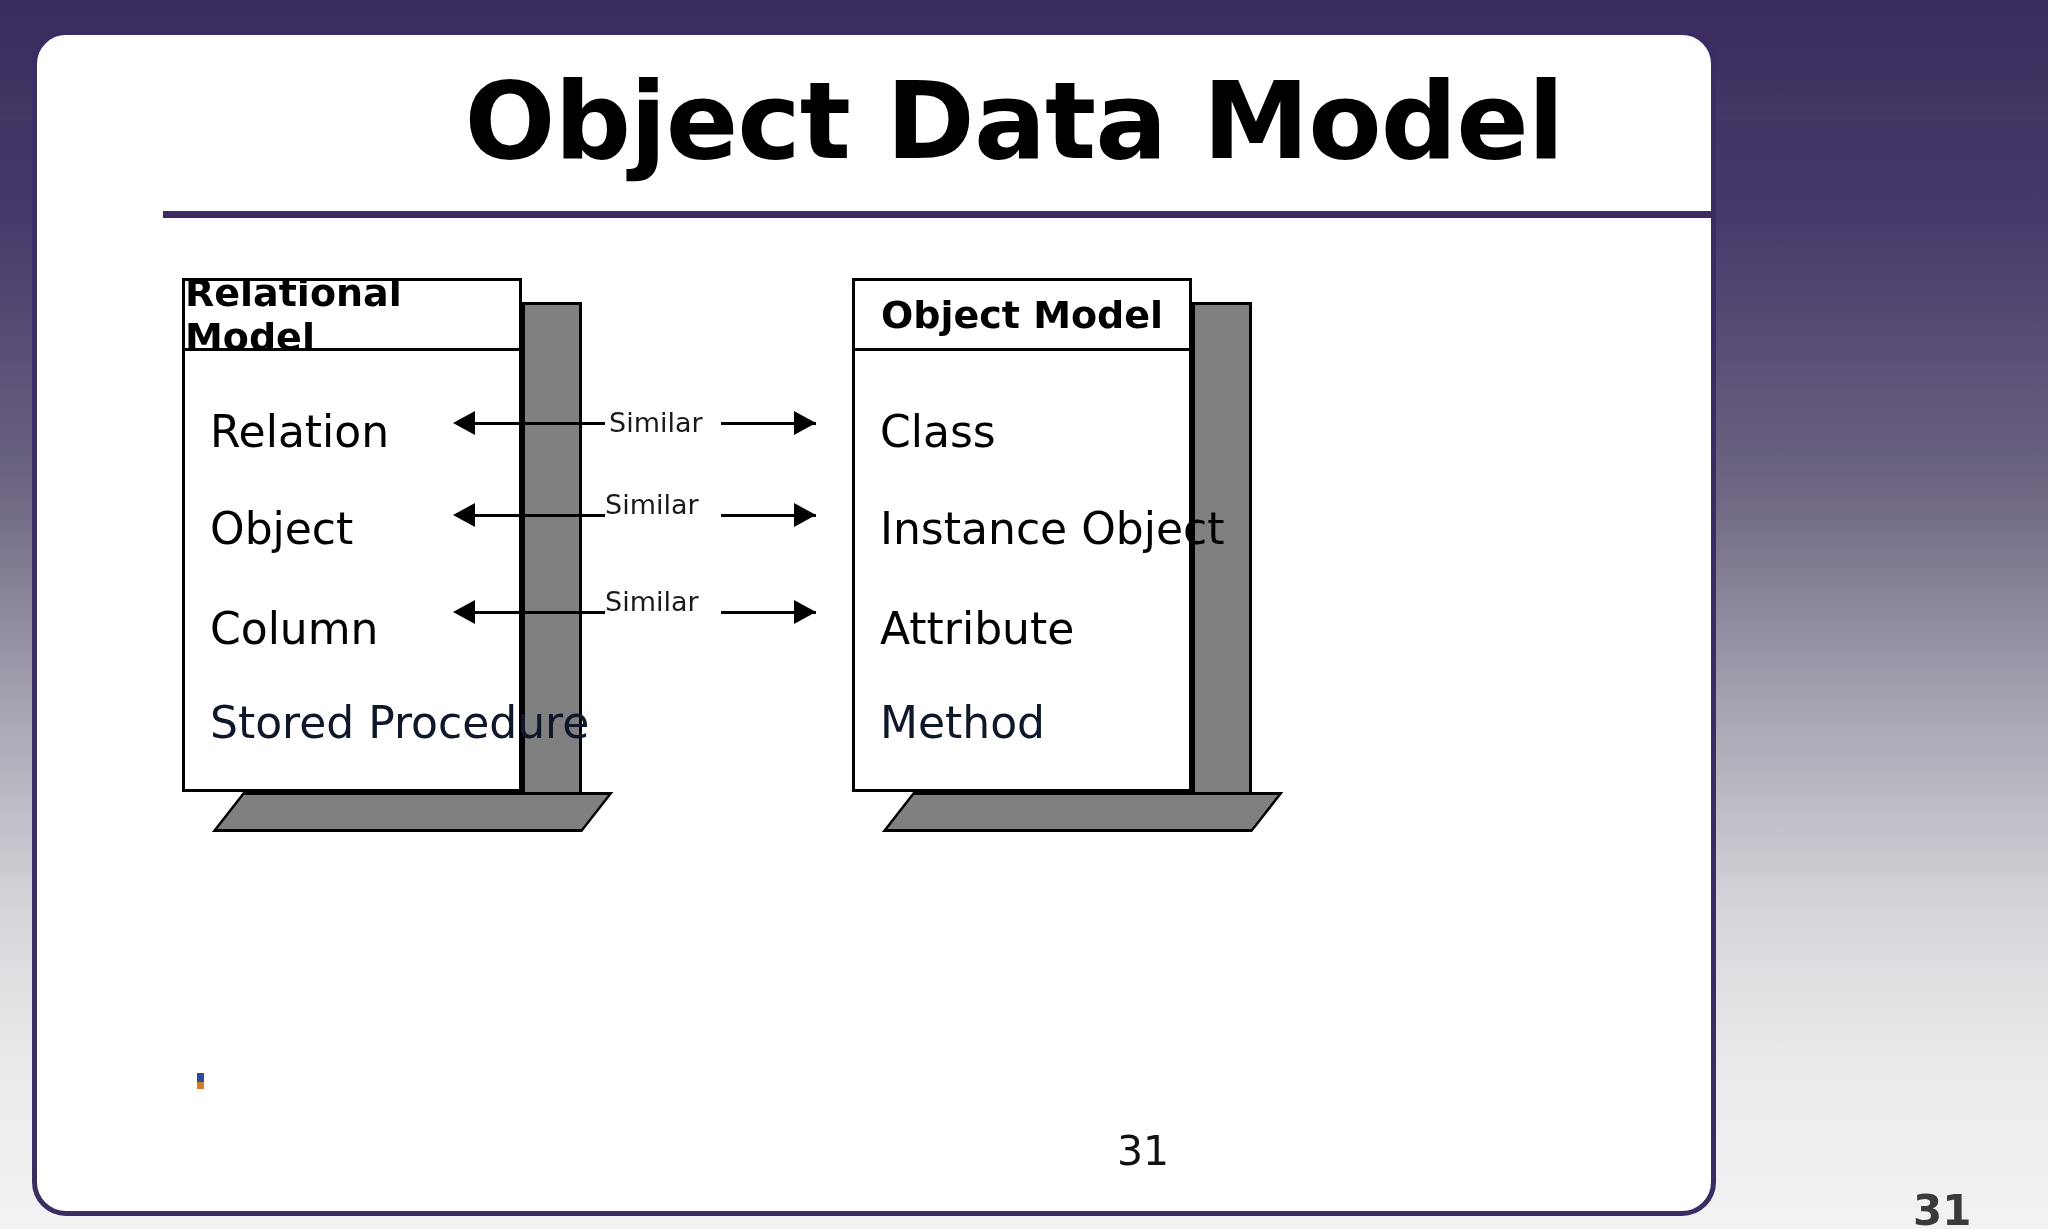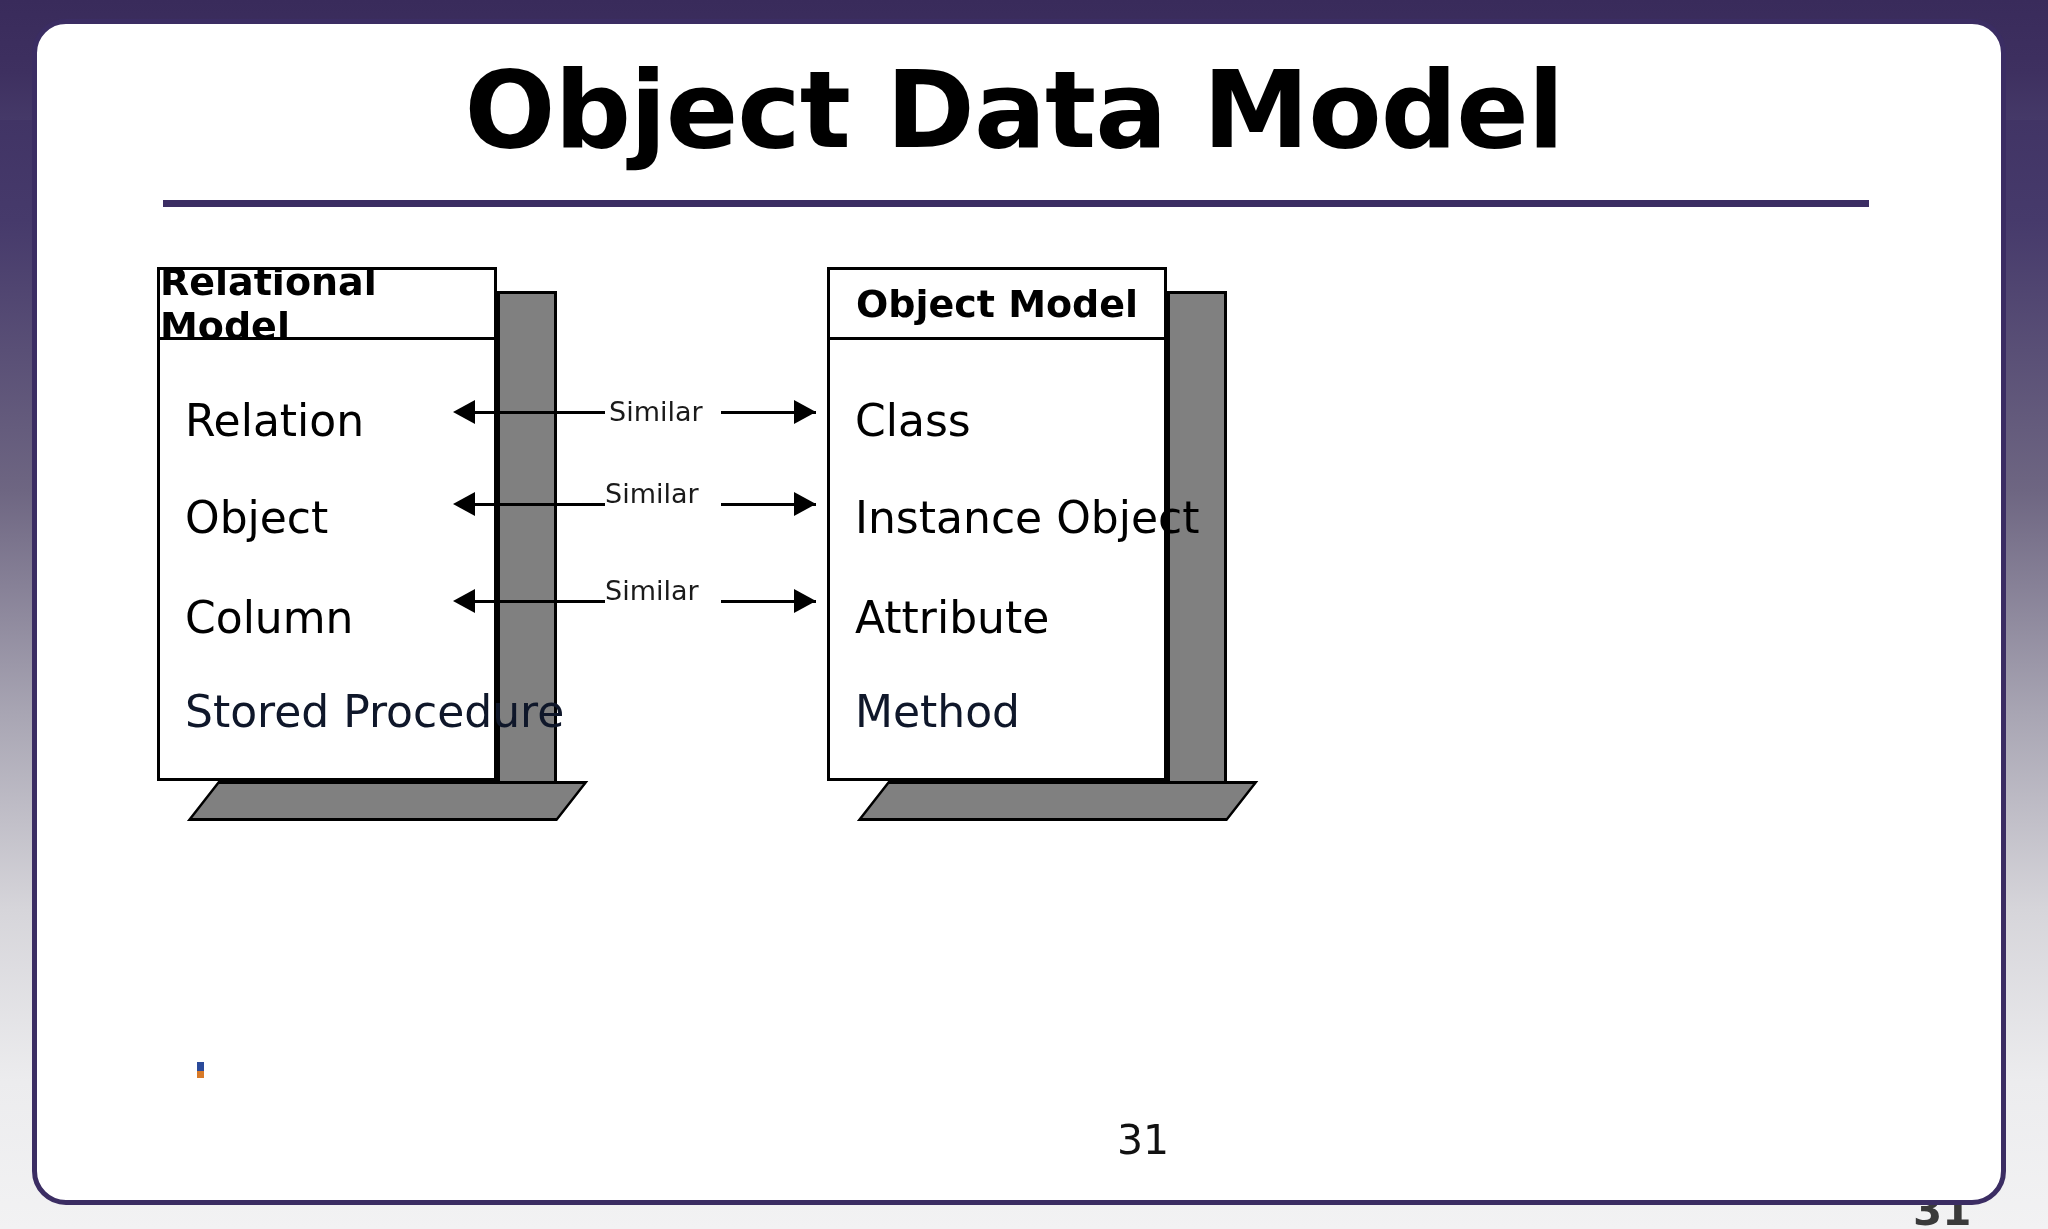--- a/index.html
+++ b/index.html
@@ -18,22 +18,22 @@
     overflow:hidden;
   }
   
   #top-band{
     position:absolute;left:0;top:0;width:2048px;height:120px;
     background:linear-gradient(180deg,#392b5b 0%,#3e3060 60%,#453968 100%);
   }
   
   #slide-card{
     position:absolute;
-    left:32px;top:19px;
-    width:1974px;height:1186px;
+    left:32px;top:30px;
+    width:1684px;height:1186px;
     background:#ffffff;
     border:5px solid #3b2d63;
     border-radius:34px;
     box-sizing:border-box;
     overflow:hidden;
   }
 
   
   #title-block{
     position:absolute;left:0;top:30px;width:1954px;text-align:center;
@@ -48,21 +48,21 @@
     margin:0;
   }
   #title-rule{
     position:absolute;left:126px;top:176px;
     width:1706px;height:7px;
     background:#3b2d63;
   }
 
   
   #diagram{
-    position:absolute;left:0;top:0;width:1954px;height:1186px;
+    position:absolute;left:0;top:0;width:1954px;height:1186px;padding-left:25px;
   }
 
   .panel-3d{position:absolute;}
   
   .panel-side{
     position:absolute;
     background:#808080;
     border:3px solid #000000;
     box-sizing:border-box;
   }

